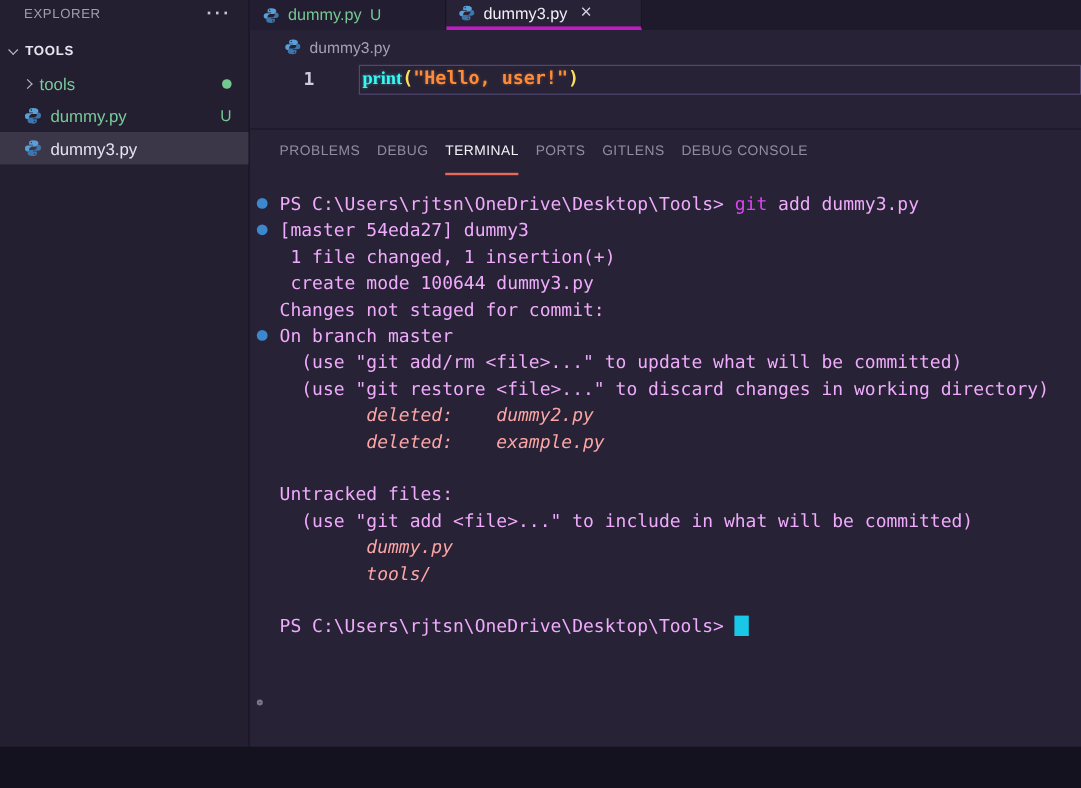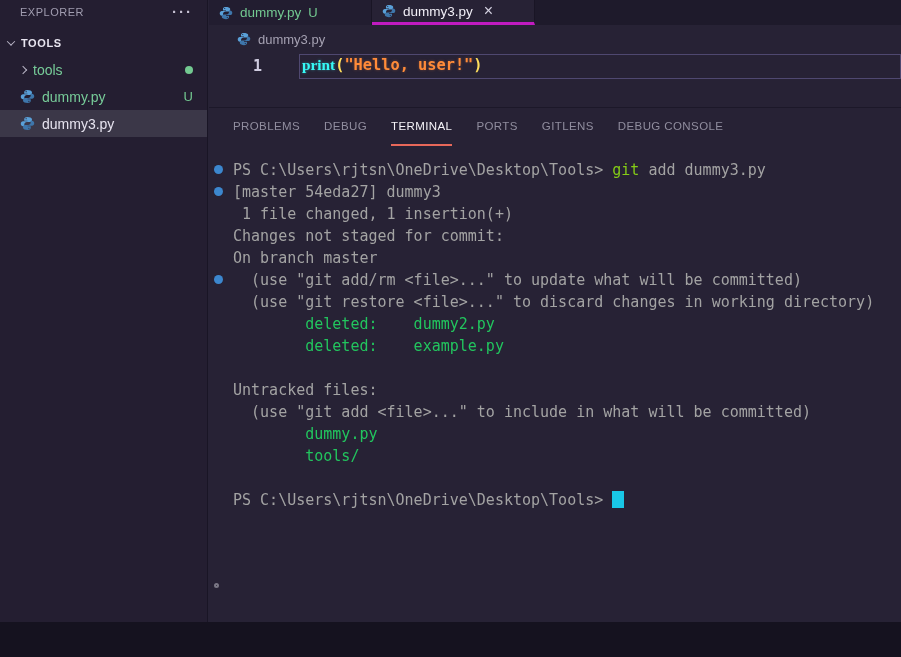--- a/index.html
+++ b/index.html
@@ -44,31 +44,31 @@
         font-size:15px; font-weight:bold; color:#d0cce0; }
   .code { position:absolute; left:93px; top:3px; font-family:"DejaVu Sans Mono", monospace;
           font-size:15.3px; font-weight:bold; white-space:pre; }
   .code .func { color:#36f9f6; text-shadow:0 0 3px rgba(54,249,246,.45);font-family:Liberation Serif, serif; }
   .code .paren { color:#fede5d; }
   .code .str { color:#ff8b39; text-shadow:0 0 3px rgba(255,139,57,.35); }
 
   
   .panel { position:absolute; left:0; top:107px; width:692px; height:550px;
            background:#272235; border-top:1px solid #1c1829; }
-  .panel-tabs { display:flex; gap:24px; padding:12px 0 0 24px; height:38px; }
+  .panel-tabs { display:flex; gap:14px; padding:12px 0 0 24px; height:38px; }
   .ptab { font-size:11.5px; letter-spacing:.4px; color:#908d9e; padding-bottom:6px; cursor:pointer; white-space:nowrap; }
   .ptab.active { color:#f5f3f8; border-bottom:2px solid #e8685a; }
   .terminal { position:absolute; left:24px; right:0; top:51px; bottom:0; }
   .term-line { height:22px; line-height:22px; font-family:"DejaVu Sans Mono", monospace;
                font-size:15px; white-space:pre; }
-  .t-fg { color:#a3a3a3; }
-  .t-yellow { color:#84cc16; }
+  .t-fg { color:#f0abfc; }
+  .t-yellow { color:#d946ef; }
   .t-param { color:#7f7f8a; }
   .t-cyan { color:#38d1c6; }
-  .t-red { color:#22c55e; }
+  .t-red { color:#fca5a5;font-style:italic; }
   .cursor { display:inline-block; width:12px; height:17px; background:#19c7e6; vertical-align:-3px; }
   .deco { position:absolute; border-radius:50%; }
   .deco.filled { left:5px; width:9px; height:9px; background:#3c87ce; }
   .deco.hollow { left:5px; width:5px; height:5px; border:2px solid #7a7785; background:transparent; }
 </style>
 </head>
 <body>
 
 <div class="app">
 
@@ -145,20 +145,21 @@
           <span class="ptab">DEBUG</span>
           <span class="ptab active">TERMINAL</span>
           <span class="ptab">PORTS</span>
           <span class="ptab">GITLENS</span>
           <span class="ptab">DEBUG CONSOLE</span>
         </div>
       <div class="terminal" id="terminal">
           <div class="term-line"><span class="t-fg">PS C:\Users\rjtsn\OneDrive\Desktop\Tools&gt; </span><span class="t-yellow">git</span><span class="t-fg"> add dummy3.py</span></div>
           <div class="term-line"><span class="t-fg">[master 54eda27] dummy3</span></div>
           <div class="term-line"><span class="t-fg"> 1 file changed, 1 insertion(+)</span></div>
+          <div class="term-line"><span class="t-fg"> create mode 100644 dummy3.py</span></div>
           <div class="term-line"><span class="t-fg">Changes not staged for commit:</span></div>
           <div class="term-line"><span class="t-fg">On branch master</span></div>
           <div class="term-line"><span class="t-fg">  (use "git add/rm &lt;file&gt;..." to update what will be committed)</span></div>
           <div class="term-line"><span class="t-fg">  (use "git restore &lt;file&gt;..." to discard changes in working directory)</span></div>
           <div class="term-line"><span class="t-red">        deleted:    dummy2.py</span></div>
           <div class="term-line"><span class="t-red">        deleted:    example.py</span></div>
           <div class="term-line"></div>
           <div class="term-line"><span class="t-fg">Untracked files:</span></div>
           <div class="term-line"><span class="t-fg">  (use "git add &lt;file&gt;..." to include in what will be committed)</span></div>
           <div class="term-line"><span class="t-red">        dummy.py</span></div>

